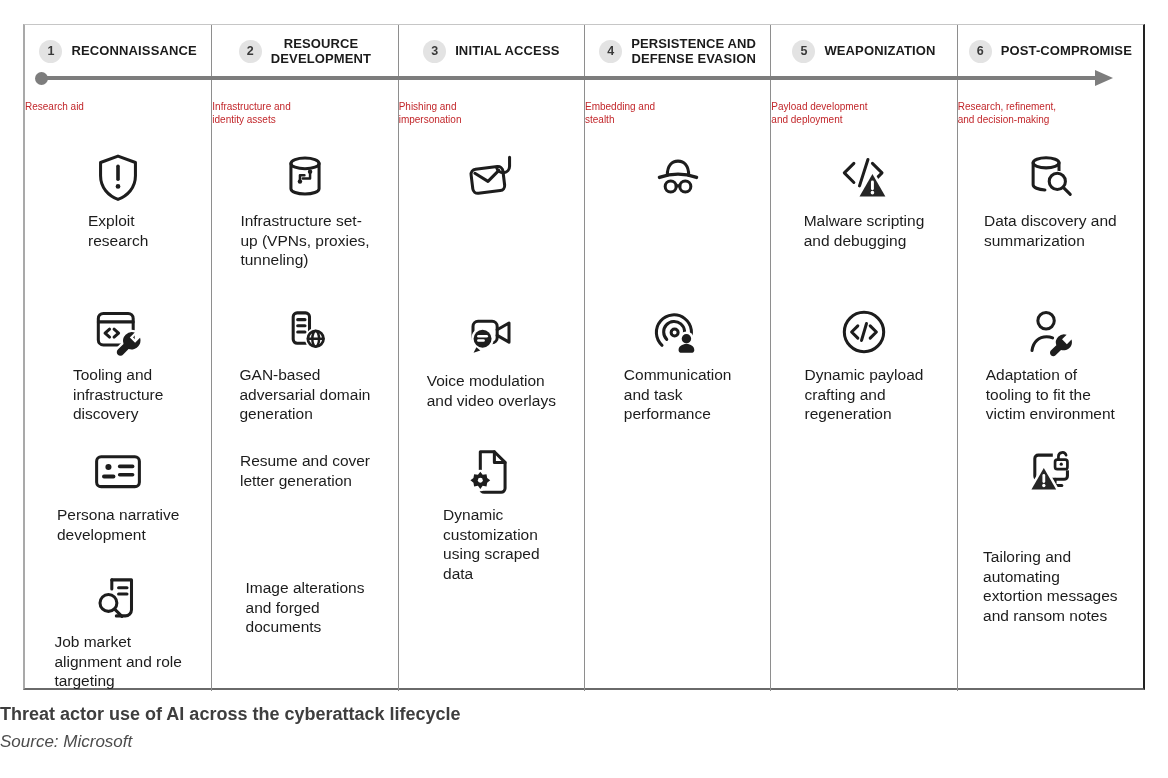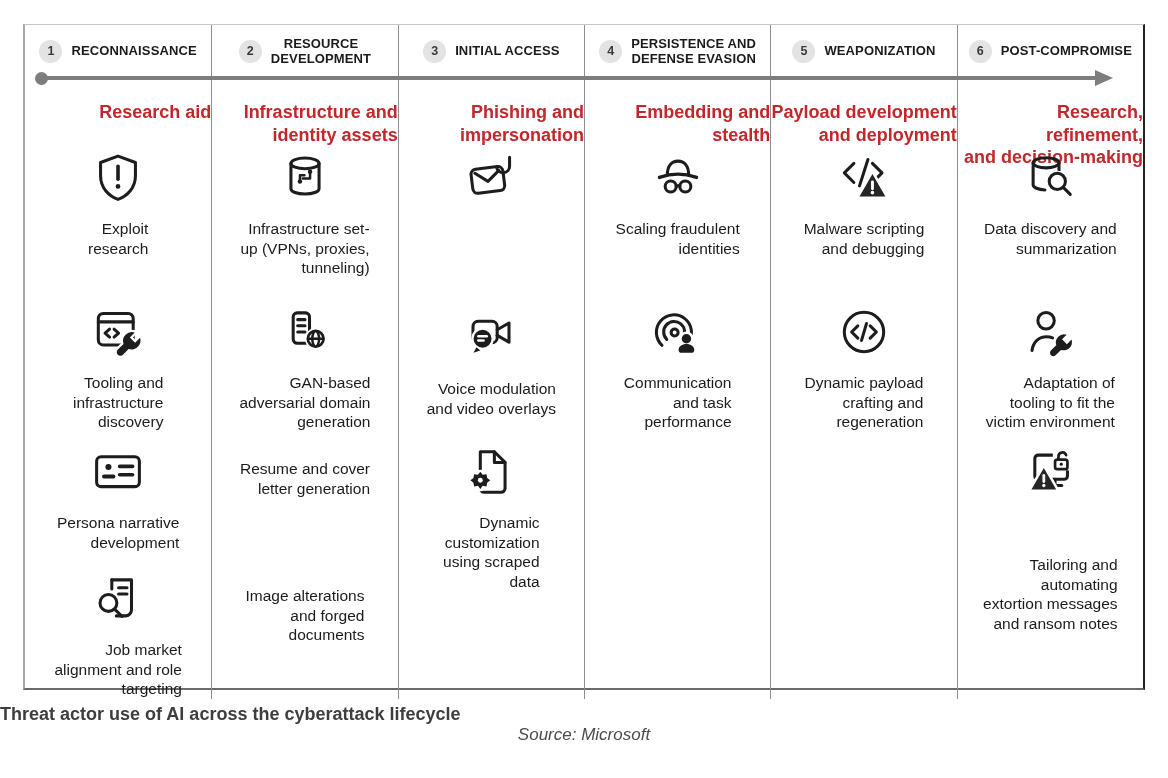--- a/index.html
+++ b/index.html
@@ -10,33 +10,33 @@
     border-top:1.5px solid #c6c6c6;border-left:2px solid #a9a9a9;
     border-right:2px solid #222;border-bottom:2px solid #6a6a6a;background:#fff;
   }
   .columns{display:grid;grid-template-columns:repeat(6,1fr);height:100%;}
   .stage{display:grid;grid-template-rows:42px 24px 52px 154px 140px 127px auto;box-sizing:border-box;min-width:0;}
   .stage + .stage{border-left:1.5px solid #8e8e8e;}
   .hdr{grid-row:1;display:flex;align-items:center;justify-content:center;gap:9px;padding:10px 4px 0;}
   .num{flex:0 0 auto;width:23px;height:23px;border-radius:50%;background:#e3e3e3;color:#3a3a3a;
        font-size:12.5px;font-weight:700;display:flex;align-items:center;justify-content:center;}
   .title{font-size:13px;font-weight:700;color:#1b1b1b;white-space:pre-line;text-align:center;line-height:1.18;letter-spacing:.01em;}
-  .subtitle{grid-row:3;padding-top:10px;text-align:right;font-size:18px;font-weight:700;
+  .subtitle{grid-row:3;padding-top:10px;text-align:left;font-size:10px;font-weight:400;
             line-height:1.26;white-space:pre-line;color:#c2272b;}
   .item{display:flex;flex-direction:column;align-items:center;justify-content:flex-start;gap:6px;padding-top:8px;min-width:0;}
   .icon{line-height:0;}
   .icon svg{display:block;}
-  .label{font-size:15.5px;color:#1c1c1c;text-align:right;line-height:1.27;white-space:pre-line;margin-top:8px;}
+  .label{font-size:15.5px;color:#1c1c1c;text-align:left;line-height:1.27;white-space:pre-line;}
   .arrow{position:absolute;top:45px;left:10px;right:30px;height:16px;display:flex;align-items:center;z-index:5;pointer-events:none;}
   .arrow .dot{width:13px;height:13px;border-radius:50%;background:#7d7d7d;flex:0 0 auto;}
   .arrow .line{flex:1 1 auto;height:4px;background:#7d7d7d;margin:0 -2px;}
   .arrow .head{flex:0 0 auto;width:0;height:0;border-left:18px solid #7d7d7d;
                border-top:8px solid transparent;border-bottom:8px solid transparent;}
   .caption{margin-top:14px;text-align:left;font-size:18px;font-weight:700;color:#3e3e3e;}
-  .source{text-align:center;font-size:17px;font-style:italic;color:#4c4c4c;}
+  .source{margin-top:7px;text-align:left;font-size:17px;font-style:italic;color:#4c4c4c;}
 </style>
 </head>
 <body>
 
 <div class="page">
   <div class="frame">
     <div class="arrow">
       <span class="dot"></span>
       <span class="line"></span>
       <span class="head"></span>
@@ -235,22 +235,20 @@
               <svg viewBox="0 0 48 48" width="54" height="54">
                 <g fill="none" stroke="#1d1d1d" stroke-width="2.7" stroke-linecap="round" stroke-linejoin="round">
                   <path d="M14.5 21.5c0-8.5 4.2-12.5 9.5-12.5s9.5 4 9.5 12.5"></path>
                   <path d="M7.5 23.5c10.5-3.8 22.5-3.8 33 0" stroke-width="3"></path>
                   <circle cx="17.5" cy="31.5" r="4.9"></circle>
                   <circle cx="30.5" cy="31.5" r="4.9"></circle>
                   <path d="M22.4 31h3.2"></path>
                 </g>
               </svg>
             </span>
-            <span class="label">Scaling fraudulent
-identities</span>
           </div>
           <div class="item" style="grid-row: 5;">
             <span class="icon">
               <svg viewBox="0 0 48 48" width="54" height="54">
                 <g fill="none" stroke="#1d1d1d" stroke-width="2.7" stroke-linecap="round" stroke-linejoin="round">
                   <circle cx="21" cy="24.5" r="3.1"></circle>
                   <path d="M14 30.5A9.3 9.3 0 1 1 28 29.5"></path>
                   <path d="M9.8 35.8A15.6 15.6 0 1 1 33 33.5"></path>
                   <circle cx="31.5" cy="30" r="6.5" fill="#fff" stroke="none"></circle>
                   <ellipse cx="31.5" cy="40" rx="9" ry="5.5" fill="#fff" stroke="none"></ellipse>

